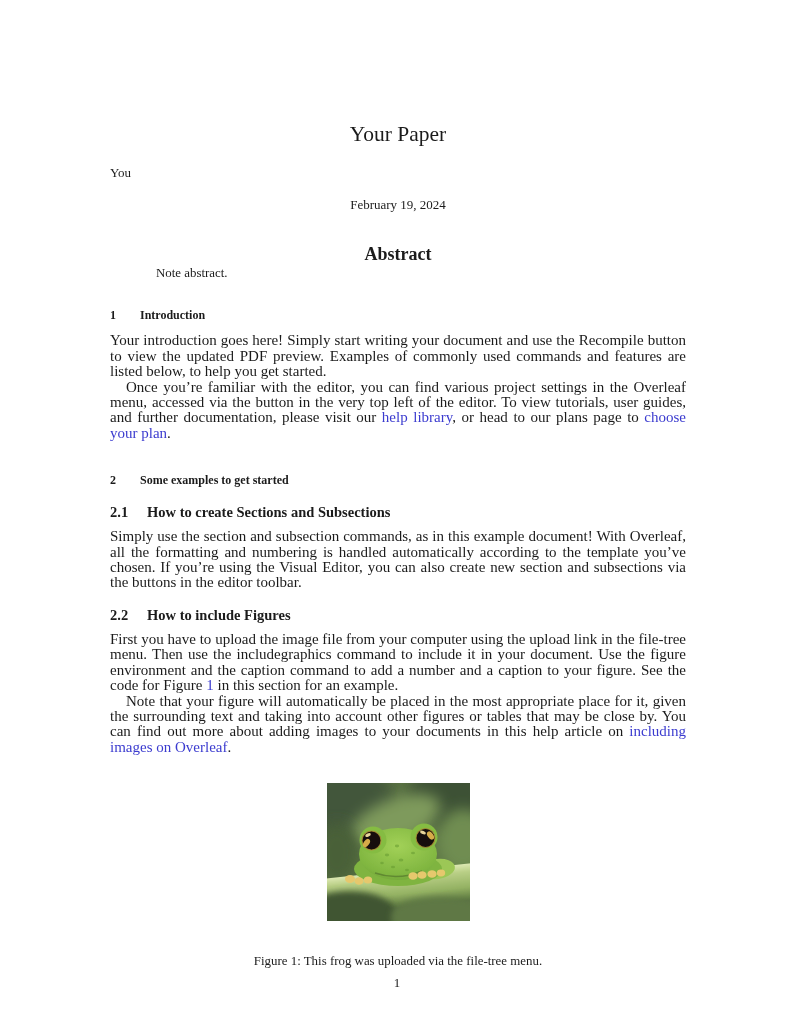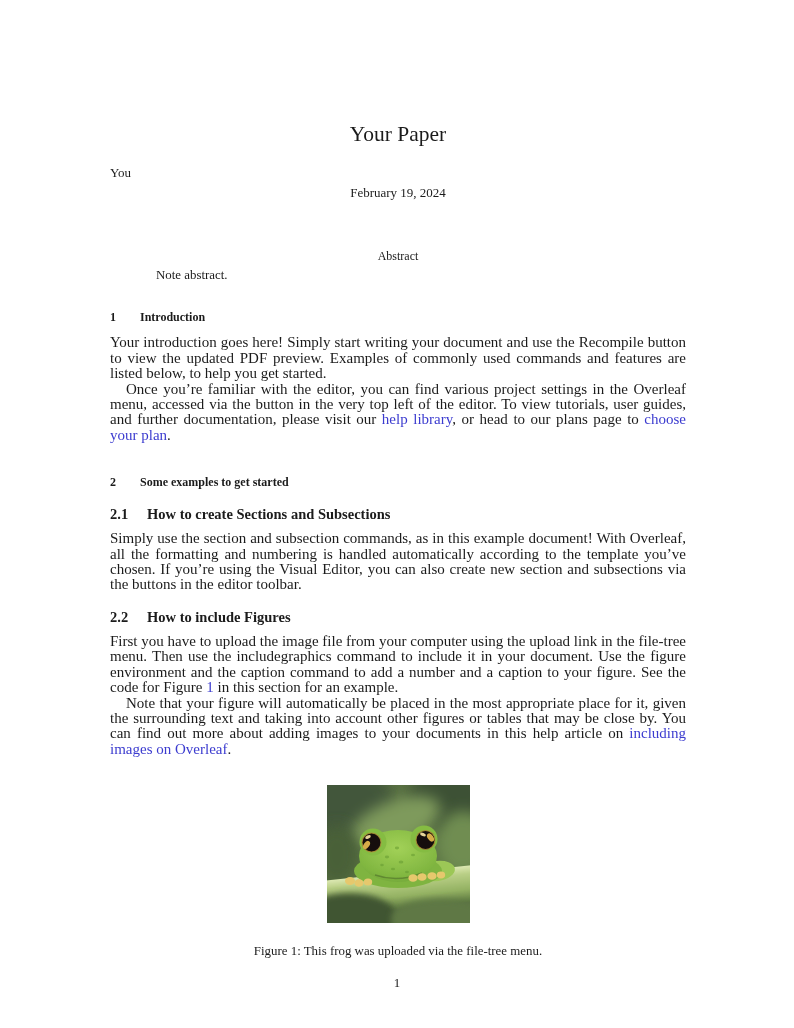--- a/index.html
+++ b/index.html
@@ -26,30 +26,30 @@
     font-weight: normal;
     text-align: center;
   }
   .doc-author {
     margin-top: 18px;
     font-size: 13px;
     line-height: 16px;
     text-align: left;
   }
   .doc-date {
-    margin-top: 4px;
+    margin-top: 16px;
     font-size: 13px;
     line-height: 16px;
     text-align: center;
   }
   .abstract-head {
-    margin-top: 47px;
-    font-size: 12px;
-    line-height: 16px;
-    font-weight: normal;
+    margin-top: 33px;
+    font-size: 18px;
+    line-height: 16px;
+    font-weight: bold;
     text-align: center;
   }
   .abstract-body {
     margin-top: 4px;
     padding: 0 46px;
     font-size: 12.9px;
     line-height: 15.4px;
     text-align: justify;
   }
   h2.sec {
@@ -83,21 +83,21 @@
     margin: 28px 0 0 0;
     text-align: center;
   }
   .figure-image-wrap {
     display: inline-block;
     width: 143px;
     height: 138px;
     line-height: 0;
   }
   figcaption.doc-caption {
-    margin-top: 17px;
+    margin-top: 29px;
     font-size: 12.9px;
     line-height: 15.4px;
     text-align: center;
   }
   .page-number {
     position: absolute;
     left: 0;
     right: 0;
     top: 975px;
     text-align: center;

